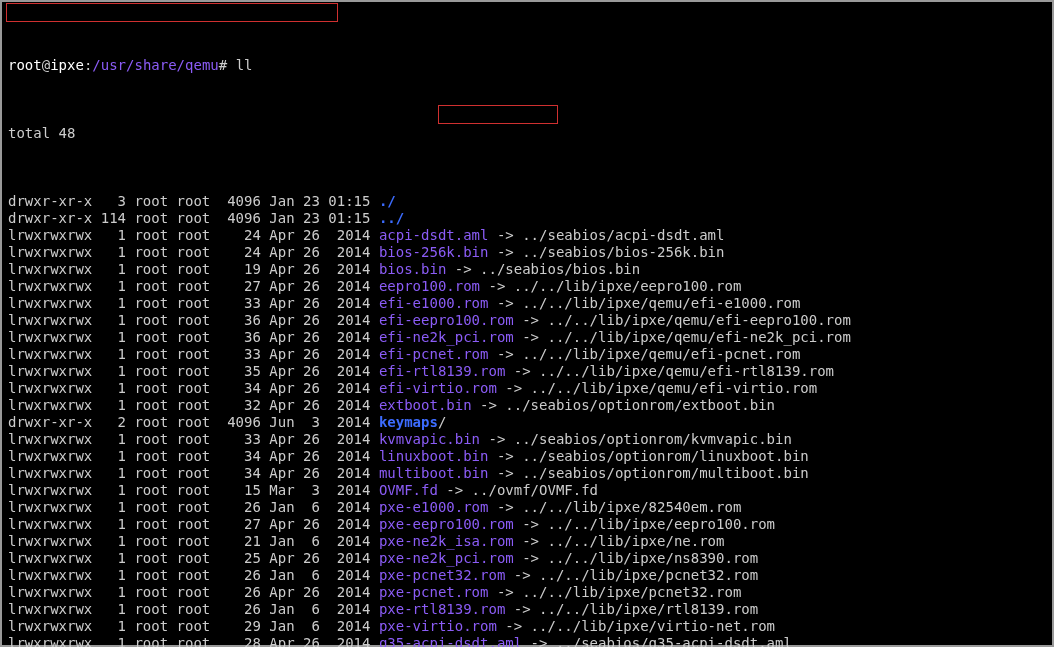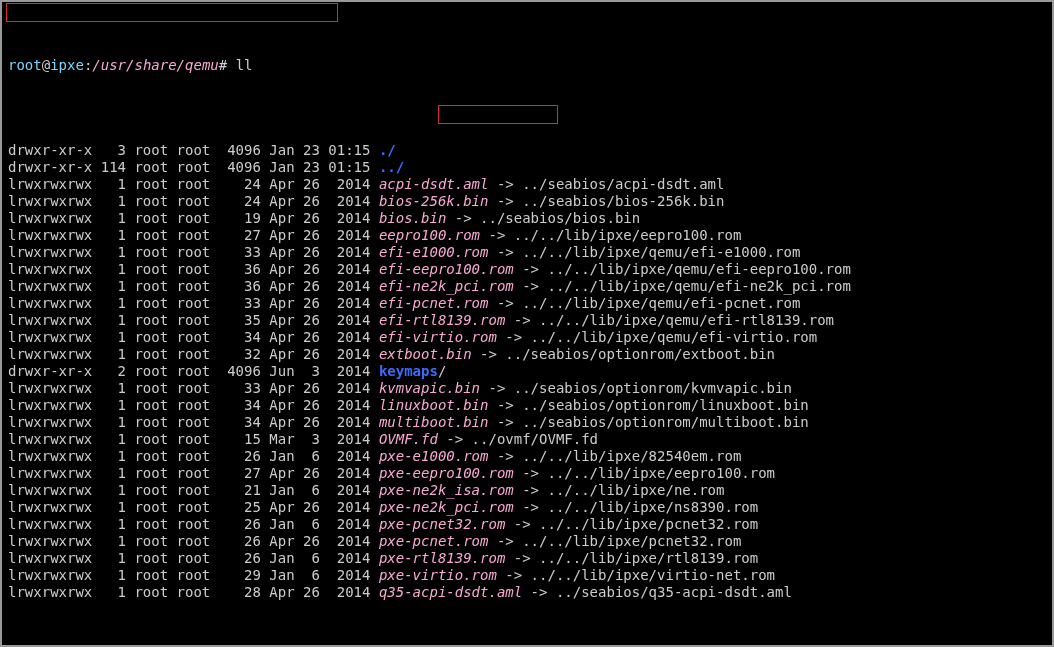--- a/index.html
+++ b/index.html
@@ -16,37 +16,38 @@
     font-family: "DejaVu Sans Mono", "Courier New", monospace;
     font-size: 14px;
     line-height: 17px;
     padding: 4px 6px;
     white-space: pre;
     box-sizing: border-box;
     height: 100%;
     border: 2px solid #999;
   }
   .row span { white-space: pre; }
-  .c-red    { color: #7dd3fc; margin-top: 25px; }
-  .c-cyan   { color: #f9a8d4; font-style: italic; }
+  .c-red    { color: #ffffff; margin-top: 25px; }
+  .c-cyan   { color: #8b5cf6; }
   .c-blue   { color: #3c6cff; font-weight: bold; }
   .c-gray   { color: #cccccc; }
   .box1 {
     position: absolute;
     border: 1px solid #d03030;
     pointer-events: none;
   }
 </style>
 </head>
 <body>
 
 <div class="terminal">
   
   <div class="row"><span class="c-red">root</span><span class="c-gray">@</span><span class="c-red">ipxe</span><span class="c-gray">:</span><span class="c-cyan">/usr/share/qemu</span><span class="c-gray">#</span><span class="c-gray"> </span><span class="c-gray">ll</span></div>
   
+  <div class="row"><span class="c-gray">total 48</span></div>
   
   <div id="listing"><div class="row"><span class="c-gray">drwxr-xr-x   3 root root  4096 Jan 23 01:15 </span><span class="c-blue">./</span></div><div class="row"><span class="c-gray">drwxr-xr-x 114 root root  4096 Jan 23 01:15 </span><span class="c-blue">../</span></div><div class="row"><span class="c-gray">lrwxrwxrwx   1 root root    24 Apr 26  2014 </span><span class="c-cyan">acpi-dsdt.aml</span><span class="c-gray"> -&gt; </span><span class="c-gray">../seabios/acpi-dsdt.aml</span></div><div class="row"><span class="c-gray">lrwxrwxrwx   1 root root    24 Apr 26  2014 </span><span class="c-cyan">bios-256k.bin</span><span class="c-gray"> -&gt; </span><span class="c-gray">../seabios/bios-256k.bin</span></div><div class="row"><span class="c-gray">lrwxrwxrwx   1 root root    19 Apr 26  2014 </span><span class="c-cyan">bios.bin</span><span class="c-gray"> -&gt; </span><span class="c-gray">../seabios/bios.bin</span></div><div class="row"><span class="c-gray">lrwxrwxrwx   1 root root    27 Apr 26  2014 </span><span class="c-cyan">eepro100.rom</span><span class="c-gray"> -&gt; </span><span class="c-gray">../../lib/ipxe/eepro100.rom</span></div><div class="row"><span class="c-gray">lrwxrwxrwx   1 root root    33 Apr 26  2014 </span><span class="c-cyan">efi-e1000.rom</span><span class="c-gray"> -&gt; </span><span class="c-gray">../../lib/ipxe/qemu/efi-e1000.rom</span></div><div class="row"><span class="c-gray">lrwxrwxrwx   1 root root    36 Apr 26  2014 </span><span class="c-cyan">efi-eepro100.rom</span><span class="c-gray"> -&gt; </span><span class="c-gray">../../lib/ipxe/qemu/efi-eepro100.rom</span></div><div class="row"><span class="c-gray">lrwxrwxrwx   1 root root    36 Apr 26  2014 </span><span class="c-cyan">efi-ne2k_pci.rom</span><span class="c-gray"> -&gt; </span><span class="c-gray">../../lib/ipxe/qemu/efi-ne2k_pci.rom</span></div><div class="row"><span class="c-gray">lrwxrwxrwx   1 root root    33 Apr 26  2014 </span><span class="c-cyan">efi-pcnet.rom</span><span class="c-gray"> -&gt; </span><span class="c-gray">../../lib/ipxe/qemu/efi-pcnet.rom</span></div><div class="row"><span class="c-gray">lrwxrwxrwx   1 root root    35 Apr 26  2014 </span><span class="c-cyan">efi-rtl8139.rom</span><span class="c-gray"> -&gt; </span><span class="c-gray">../../lib/ipxe/qemu/efi-rtl8139.rom</span></div><div class="row"><span class="c-gray">lrwxrwxrwx   1 root root    34 Apr 26  2014 </span><span class="c-cyan">efi-virtio.rom</span><span class="c-gray"> -&gt; </span><span class="c-gray">../../lib/ipxe/qemu/efi-virtio.rom</span></div><div class="row"><span class="c-gray">lrwxrwxrwx   1 root root    32 Apr 26  2014 </span><span class="c-cyan">extboot.bin</span><span class="c-gray"> -&gt; </span><span class="c-gray">../seabios/optionrom/extboot.bin</span></div><div class="row"><span class="c-gray">drwxr-xr-x   2 root root  4096 Jun  3  2014 </span><span class="c-blue">keymaps</span><span class="c-gray">/</span></div><div class="row"><span class="c-gray">lrwxrwxrwx   1 root root    33 Apr 26  2014 </span><span class="c-cyan">kvmvapic.bin</span><span class="c-gray"> -&gt; </span><span class="c-gray">../seabios/optionrom/kvmvapic.bin</span></div><div class="row"><span class="c-gray">lrwxrwxrwx   1 root root    34 Apr 26  2014 </span><span class="c-cyan">linuxboot.bin</span><span class="c-gray"> -&gt; </span><span class="c-gray">../seabios/optionrom/linuxboot.bin</span></div><div class="row"><span class="c-gray">lrwxrwxrwx   1 root root    34 Apr 26  2014 </span><span class="c-cyan">multiboot.bin</span><span class="c-gray"> -&gt; </span><span class="c-gray">../seabios/optionrom/multiboot.bin</span></div><div class="row"><span class="c-gray">lrwxrwxrwx   1 root root    15 Mar  3  2014 </span><span class="c-cyan">OVMF.fd</span><span class="c-gray"> -&gt; </span><span class="c-gray">../ovmf/OVMF.fd</span></div><div class="row"><span class="c-gray">lrwxrwxrwx   1 root root    26 Jan  6  2014 </span><span class="c-cyan">pxe-e1000.rom</span><span class="c-gray"> -&gt; </span><span class="c-gray">../../lib/ipxe/82540em.rom</span></div><div class="row"><span class="c-gray">lrwxrwxrwx   1 root root    27 Apr 26  2014 </span><span class="c-cyan">pxe-eepro100.rom</span><span class="c-gray"> -&gt; </span><span class="c-gray">../../lib/ipxe/eepro100.rom</span></div><div class="row"><span class="c-gray">lrwxrwxrwx   1 root root    21 Jan  6  2014 </span><span class="c-cyan">pxe-ne2k_isa.rom</span><span class="c-gray"> -&gt; </span><span class="c-gray">../../lib/ipxe/ne.rom</span></div><div class="row"><span class="c-gray">lrwxrwxrwx   1 root root    25 Apr 26  2014 </span><span class="c-cyan">pxe-ne2k_pci.rom</span><span class="c-gray"> -&gt; </span><span class="c-gray">../../lib/ipxe/ns8390.rom</span></div><div class="row"><span class="c-gray">lrwxrwxrwx   1 root root    26 Jan  6  2014 </span><span class="c-cyan">pxe-pcnet32.rom</span><span class="c-gray"> -&gt; </span><span class="c-gray">../../lib/ipxe/pcnet32.rom</span></div><div class="row"><span class="c-gray">lrwxrwxrwx   1 root root    26 Apr 26  2014 </span><span class="c-cyan">pxe-pcnet.rom</span><span class="c-gray"> -&gt; </span><span class="c-gray">../../lib/ipxe/pcnet32.rom</span></div><div class="row"><span class="c-gray">lrwxrwxrwx   1 root root    26 Jan  6  2014 </span><span class="c-cyan">pxe-rtl8139.rom</span><span class="c-gray"> -&gt; </span><span class="c-gray">../../lib/ipxe/rtl8139.rom</span></div><div class="row"><span class="c-gray">lrwxrwxrwx   1 root root    29 Jan  6  2014 </span><span class="c-cyan">pxe-virtio.rom</span><span class="c-gray"> -&gt; </span><span class="c-gray">../../lib/ipxe/virtio-net.rom</span></div><div class="row"><span class="c-gray">lrwxrwxrwx   1 root root    28 Apr 26  2014 </span><span class="c-cyan">q35-acpi-dsdt.aml</span><span class="c-gray"> -&gt; </span><span class="c-gray">../seabios/q35-acpi-dsdt.aml</span></div></div>
   
   
 </div>
 
 <div id="overlays">
     <div class="box1" style="top: 3px; left: 6px; width: 330px; height: 17px;"></div>
     <div class="box1" style="top: 105px; left: 438px; width: 118px; height: 17px;"></div>
   </div>

